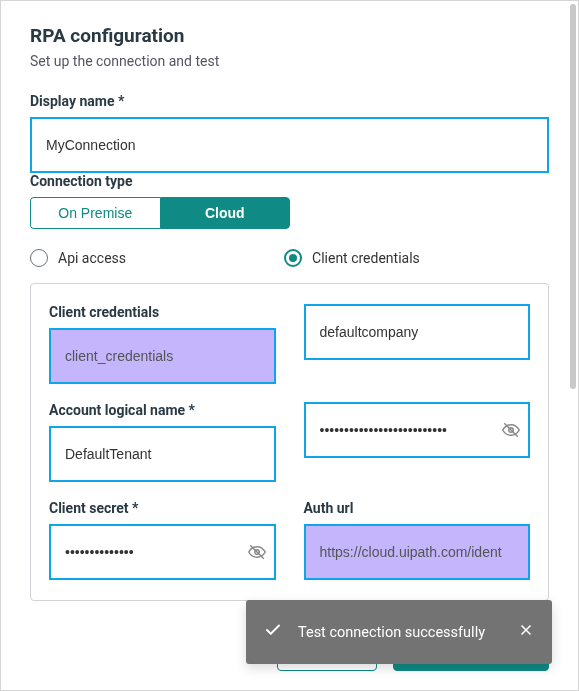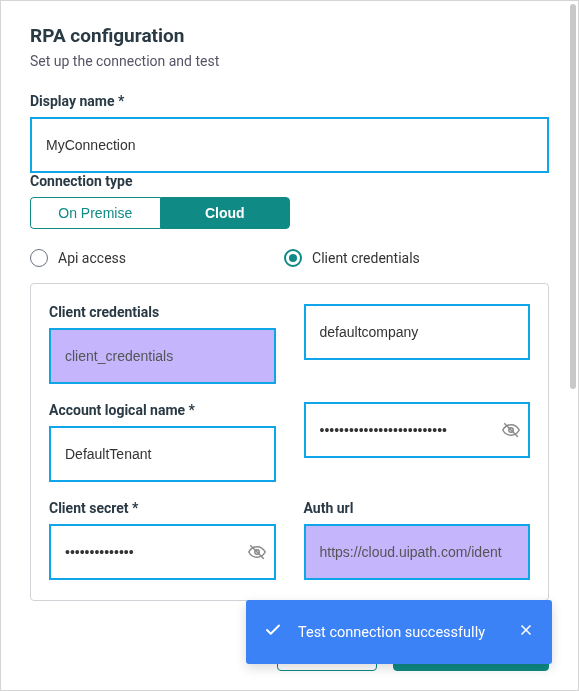--- a/index.html
+++ b/index.html
@@ -196,21 +196,21 @@
     .divider {
       border: none;
       border-top: 1px solid #e1e4e8;
       margin-bottom: 18px;
       width: 55%;
     }
     .toast {
       position: absolute;
       right: 26px;
       bottom: 26px;
-      background: #3b82f6;
+      background: #737373;
       color: #fff;
       height: 64px;
       width: 306px;
       border-radius: 3px;
       display: flex;
       align-items: center;
       padding: 0 18px;
       gap: 16px;
       font-size: 14.5px;
       box-shadow: 0 4px 12px rgba(0,0,0,0.15);

